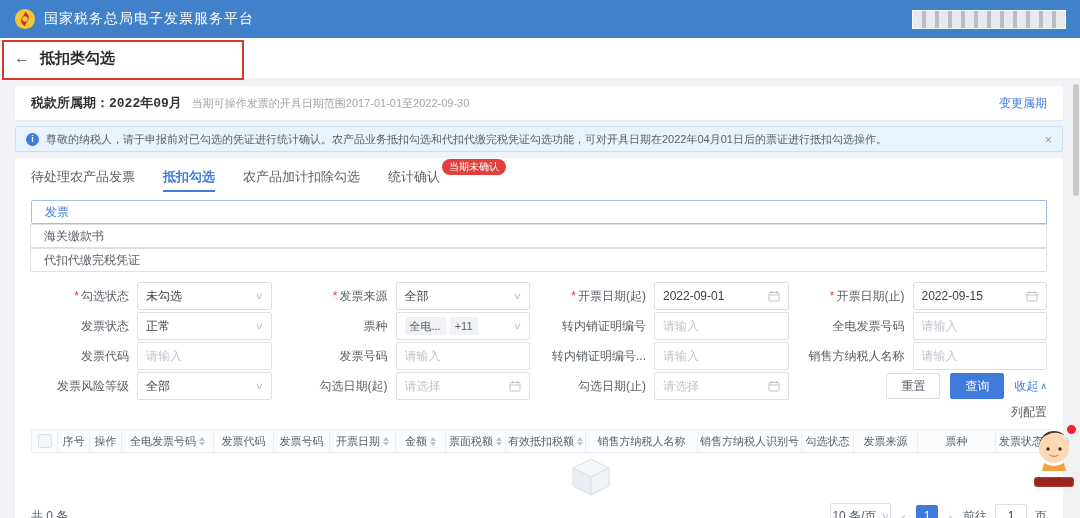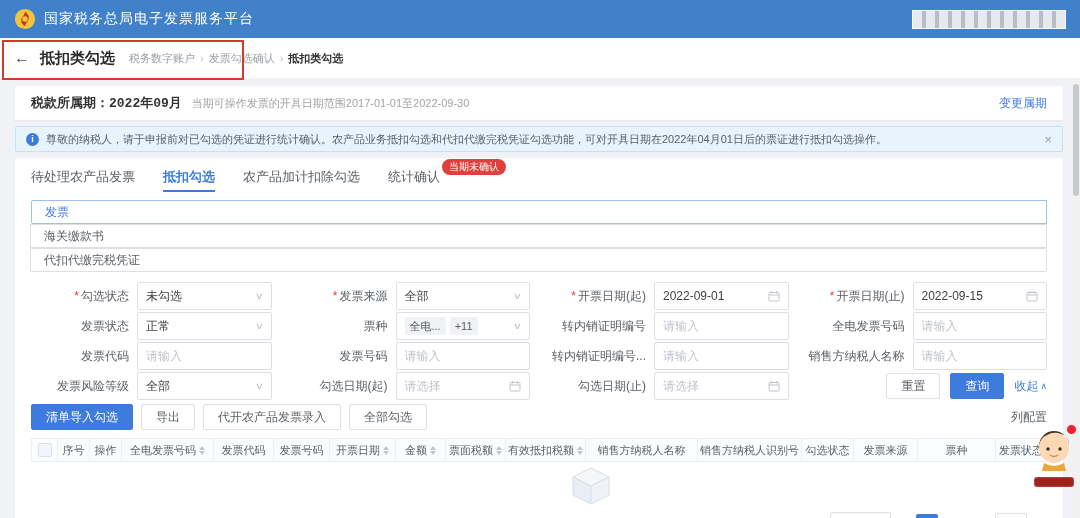--- a/index.html
+++ b/index.html
@@ -129,21 +129,20 @@
       <path d="M12 4c3 2 5 5 4 8s-4 5-4 8c-3-2-5-5-4-8s4-5 4-8z" fill="#c9342a"></path>
       <circle cx="12" cy="12" r="3" fill="#f3c53a"></circle>
     </svg>
     <div class="app-title">国家税务总局电子发票服务平台</div>
     <div class="user-redacted"></div>
   </header>
 
   <div class="crumbbar">
     <span class="back">←</span>
     <span class="page-title">抵扣类勾选</span>
-    <span class="crumbs" id="crumbs"><span class="">税务数字账户</span><span class="sep">›</span><span class="">发票勾选确认</span><span class="sep">›</span><span class="cur">抵扣类勾选</span></span>
     <div class="annotation"></div>
   </div>
 
   <div class="content">
 
     <div class="card period">
       <span class="lbl">税款所属期：</span>
       <span class="val">2022年09月</span>
       <span class="hint">当期可操作发票的开具日期范围2017-01-01至2022-09-30</span>
       <span class="change">变更属期</span>
@@ -309,26 +308,20 @@
               <button class="btn primary">查询</button>
               <span class="collapse">
                 <span>收起</span>
                 <span class="up">∧</span>
               </span>
             </div>
           </div>
         </div>
 
       <div class="actions">
-        <span id="action-buttons" style="display:flex;gap:8px;">
-            <button class="btn primary">清单导入勾选</button>
-            <button class="btn">导出</button>
-            <button class="btn">代开农产品发票录入</button>
-            <button class="btn">全部勾选</button>
-          </span>
         <span class="col-config">列配置</span>
       </div>
 
       <div class="thead" id="thead">
           <div class="th" style="width: 26px;">
             <span class="cb"></span>
           </div>
           <div class="th" style="width: 32px;">
             <span>序号</span>
           </div>

